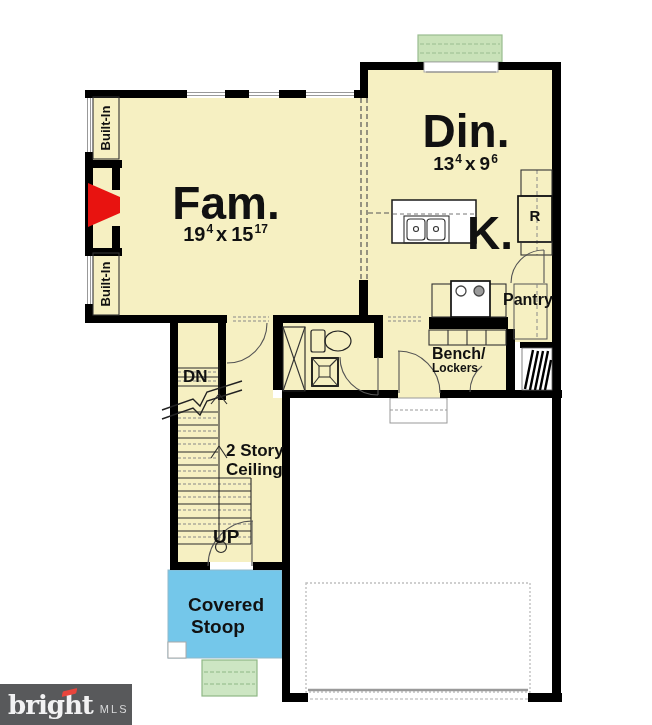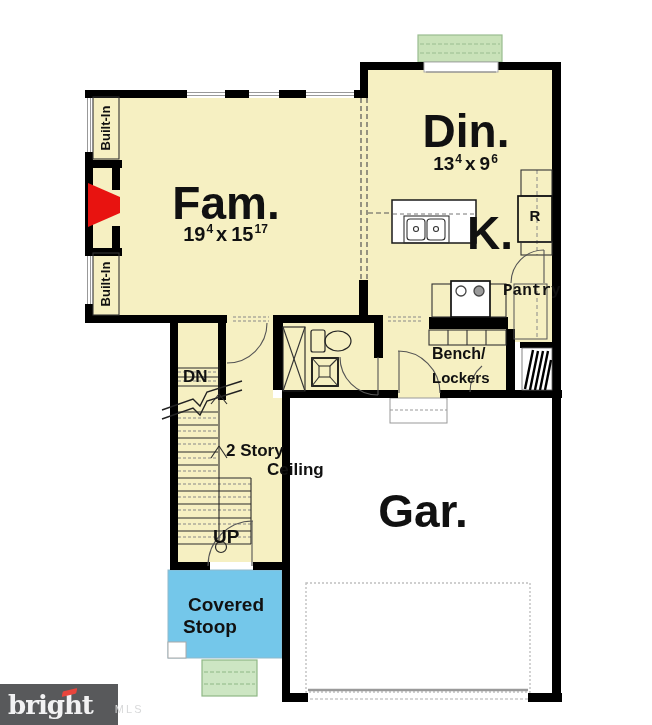--- a/index.html
+++ b/index.html
@@ -24,25 +24,25 @@
   .brk{stroke:#222;stroke-width:1.4;fill:none;}
   .arc{fill:none;stroke:#555;stroke-width:1.1;}
   .hatchln{stroke:#000;stroke-width:2.4;}
   .lbl{position:absolute;color:#111;font-weight:bold;white-space:nowrap;}
   .room-name{font-size:46px;letter-spacing:0px;text-align:center;}
   .dims{font-size:20px;text-align:center;}
   .dims sup{font-size:12px;margin:0 1px;}
   .dims .sep{margin:0 4px 0 2px;}
   .small-dims{font-size:19px;}
   .rot{transform:rotate(-90deg);transform-origin:center;font-size:13px;text-align:center;}
-  #watermark{position:absolute;left:0;top:684px;width:118px;height:41px;
+  #watermark{position:absolute;left:0;top:684px;width:132px;height:41px;
     background:var(--watermark-bg);display:flex;align-items:center;padding-left:8px;box-sizing:border-box;}
   #brand{font-family:"DejaVu Serif",serif;font-weight:bold;font-size:26px;
     color:var(--watermark-text);letter-spacing:-1px;line-height:1;}
-  #brand-suffix{font-size:11px;letter-spacing:2px;color:#D8D9DA;margin-left:22px;margin-top:8px;text-align:center;}
+  #brand-suffix{font-size:11px;letter-spacing:2px;color:#D8D9DA;margin-left:7px;margin-top:8px;text-align:center;}
   #roof-mark{position:absolute;left:62px;top:6px;width:15px;height:5px;
     background:var(--watermark-accent);transform:rotate(-14deg) skewX(-25deg);border-radius:1px;}
 </style>
 </head>
 <body>
 
 <div id="stage">
 <svg width="652" height="725" viewBox="0 0 652 725">
 
   <g>
@@ -278,31 +278,30 @@
 </svg>
 
   <div class="lbl room-name" style="left:120px;top:176px;width:212px;">Fam.</div>
   <div class="lbl dims" style="left:120px;top:222px;width:212px;"><span>19</span><sup>4</sup><span class="sep">x</span><span>15</span><sup>17</sup></div>
 
   <div class="lbl room-name" style="left:370px;top:104px;width:192px;">Din.</div>
   <div class="lbl dims small-dims" style="left:370px;top:152px;width:192px;"><span>13</span><sup>4</sup><span class="sep">x</span><span>9</span><sup>6</sup></div>
 
   <div class="lbl room-name" style="left:450px;top:206px;width:80px;">K.</div>
 
-  <div class="lbl room-name" style="left:323px;top:484px;width:200px;">Gar.</div>
-
-  <div class="lbl" style="left:503px;top:282px;font-size:16px;font-family:Liberation Mono, monospace;">Pantry</div>
+
+  <div class="lbl" style="left:503px;top:291px;font-size:16px;">Pantry</div>
   <div class="lbl" style="left:432px;top:345px;font-size:16px;">Bench/</div>
-  <div class="lbl" style="left:432px;top:361px;font-size:15px;margin-top:8px;">Lockers</div>
+  <div class="lbl" style="left:432px;top:361px;font-size:12px;">Lockers</div>
   <div class="lbl" style="left:226px;top:441px;font-size:17px;">2 Story</div>
-  <div class="lbl" style="left:226px;top:460px;font-size:17px;margin-left:41px;">Ceiling</div>
+  <div class="lbl" style="left:226px;top:460px;font-size:17px;">Ceiling</div>
   <div class="lbl" style="left:183px;top:346px;font-size:17px;margin-top:21px;">DN</div>
   <div class="lbl" style="left:180px;top:526px;font-size:19px;margin-left:33px;">UP</div>
   <div class="lbl" style="left:168px;top:594px;width:116px;font-size:19px;text-align:center;">Covered</div>
-  <div class="lbl" style="left:160px;top:616px;width:100px;font-size:19px;text-align:center;">Stoop</div>
+  <div class="lbl" style="left:168px;top:616px;width:100px;font-size:19px;text-align:center;">Stoop</div>
   <div class="lbl" style="left:525px;top:207px;width:20px;font-size:15px;text-align:center;">R</div>
   <div class="lbl rot" style="left:75px;top:120px;width:62px;height:16px;">Built-In</div>
   <div class="lbl rot" style="left:75px;top:276px;width:62px;height:16px;">Built-In</div>
 
   <div id="watermark">
     <span id="brand">bright</span>
     <span id="brand-suffix">MLS</span>
     <span id="roof-mark"></span>
   </div>
 </div>

